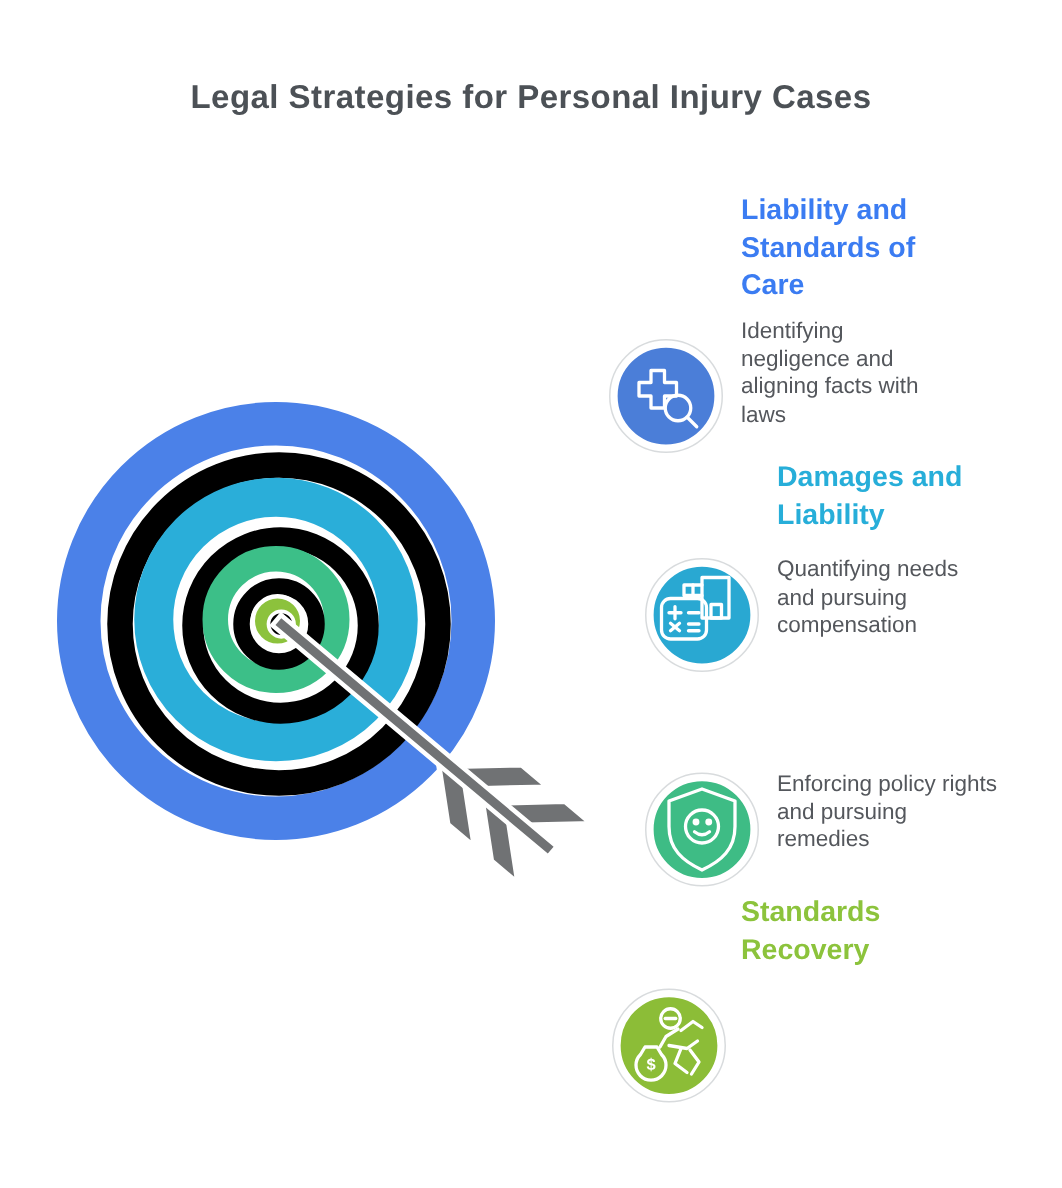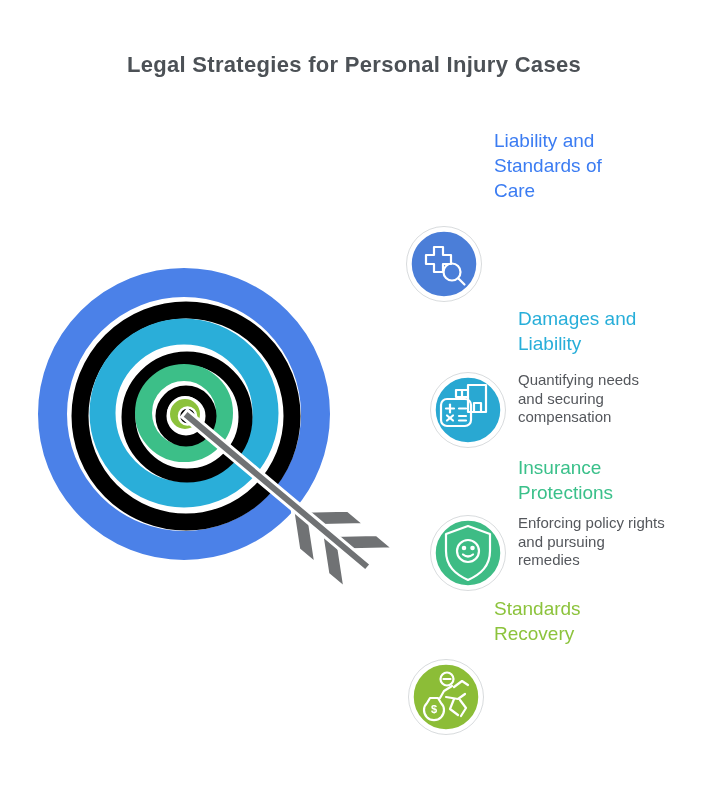--- a/index.html
+++ b/index.html
@@ -6,21 +6,21 @@
   .page{
     position:relative;width:708px;height:792px;background:#ffffff;
     font-family:"Liberation Sans",sans-serif;overflow:hidden;padding-left:40px;
   }
   .title{
     position:absolute;top:52px;left:0;width:708px;text-align:center;
     font-size:22px;font-weight:700;color:#4c5156;letter-spacing:.3px;
   }
   .layer{position:absolute;left:0;top:0;}
   .item-heading{
-    position:absolute;font-size:19px;line-height:25px;font-weight:400;
+    position:absolute;font-size:19px;line-height:25px;font-weight:700;
   }
   .item-desc{
     position:absolute;font-size:15px;line-height:18.5px;color:#54575c;font-weight:400;
   }
   .hc0{color:#3b7cf2;width:130px;left:494px;top:128px;}
   .hc1{color:#27aed9;width:150px;left:518px;top:306px;}
   .hc2{color:#3ac08a;width:160px;left:518px;top:455px;}
   .hc3{color:#8cc33c;width:122px;left:494px;top:596px;}
   .dc0{width:138px;left:494px;top:212px;}
   .dc1{width:150px;left:518px;top:371px;}
@@ -113,22 +113,22 @@
       <polyline points="46,29 38,34 34,41"></polyline>
       <polyline points="40,40 52,42 59,37"></polyline>
       <polyline points="48,42 44,52 52,58"></polyline>
       <polyline points="54,43 60,51 55,59"></polyline>
       <path d="M24 41 L32 41 L35 46 A10 10 0 1 1 21 46 Z"></path>
     </g>
     <text x="28" y="56" text-anchor="middle" font-size="11" font-weight="bold" font-family="Liberation Sans, sans-serif" fill="#fff">$</text>
   </svg>
 
   <div class="item-heading hc0">Liability and Standards of Care</div>
+  <div class="item-desc dc0">Identifying negligence and aligning facts with laws</div>
 
   <div class="item-heading hc1">Damages and Liability</div>
-  <div class="item-desc dc1">Quantifying needs and securing compensation</div>
+  <div class="item-desc dc1">Quantifying needs and pursuing compensation</div>
 
-  <div class="item-heading hc2">Insurance Protections</div>
   <div class="item-desc dc2">Enforcing policy rights and pursuing remedies</div>
 
   <div class="item-heading hc3">Standards Recovery</div>
 
 </div>
 
 </body></html>

